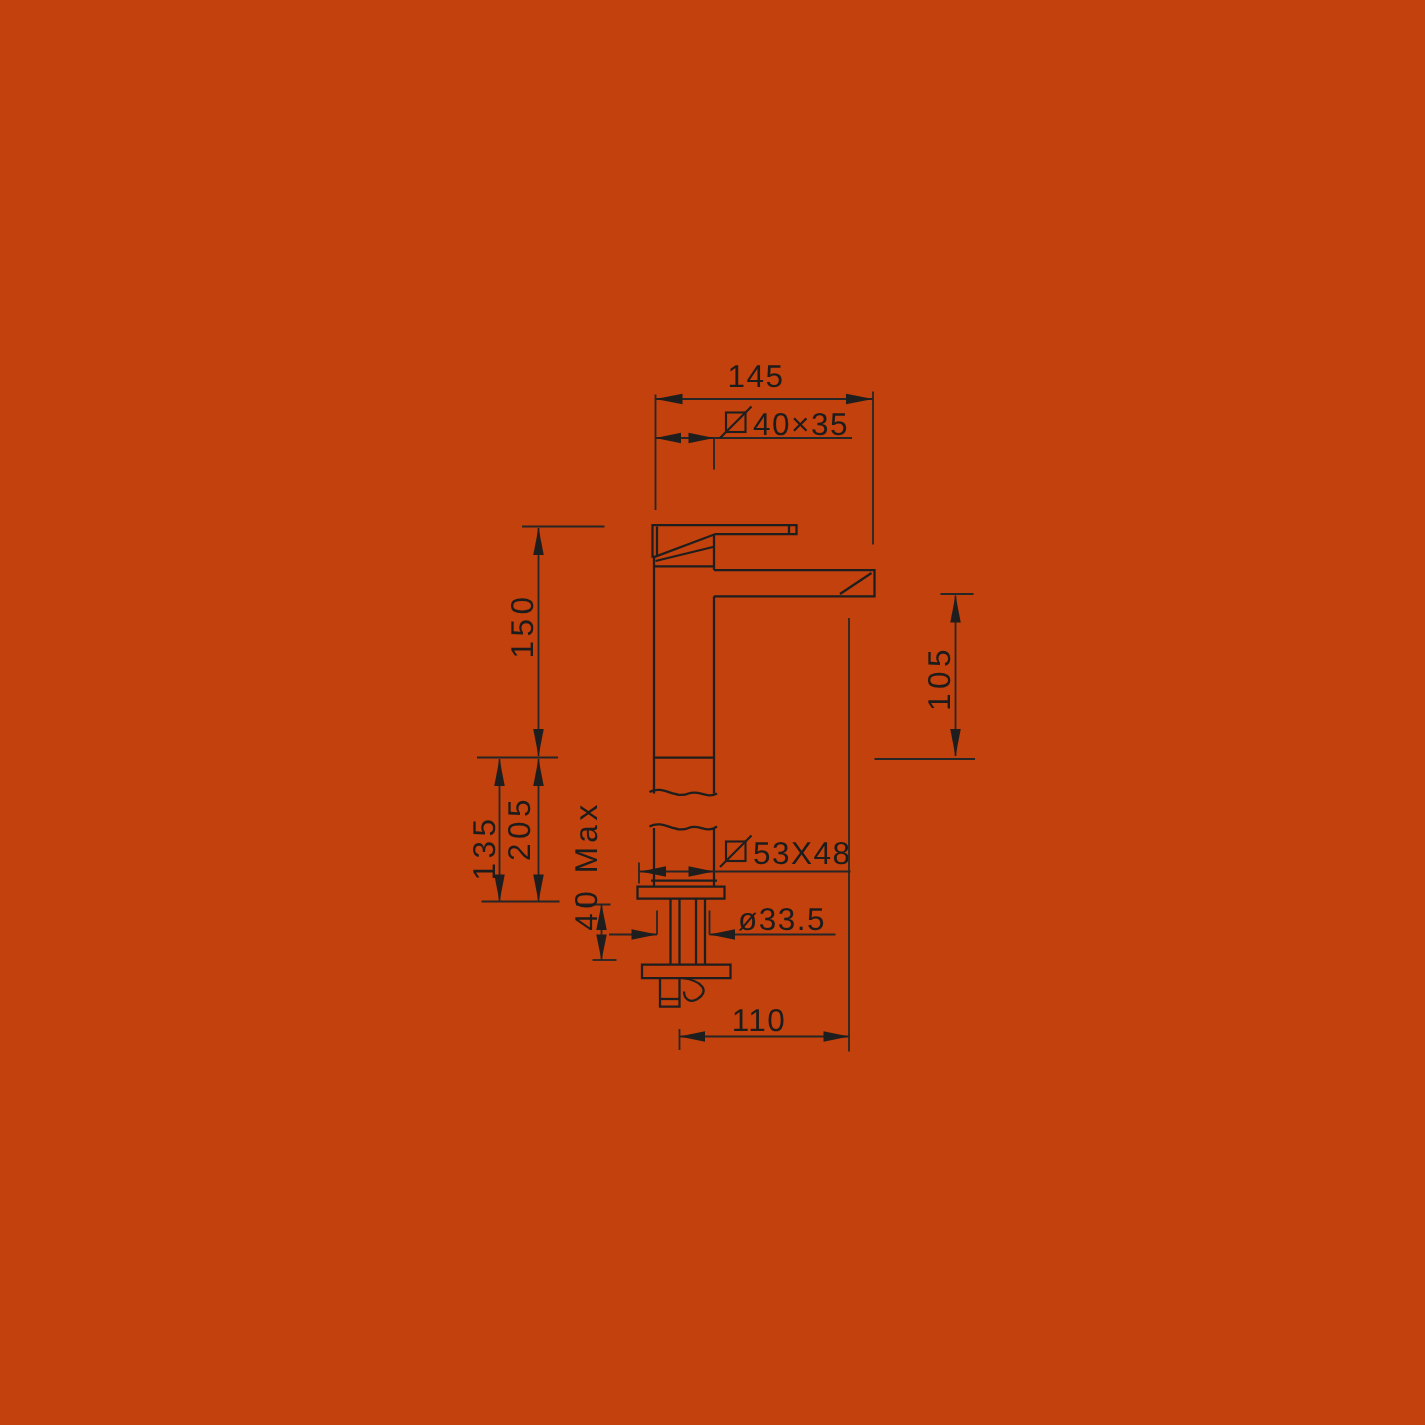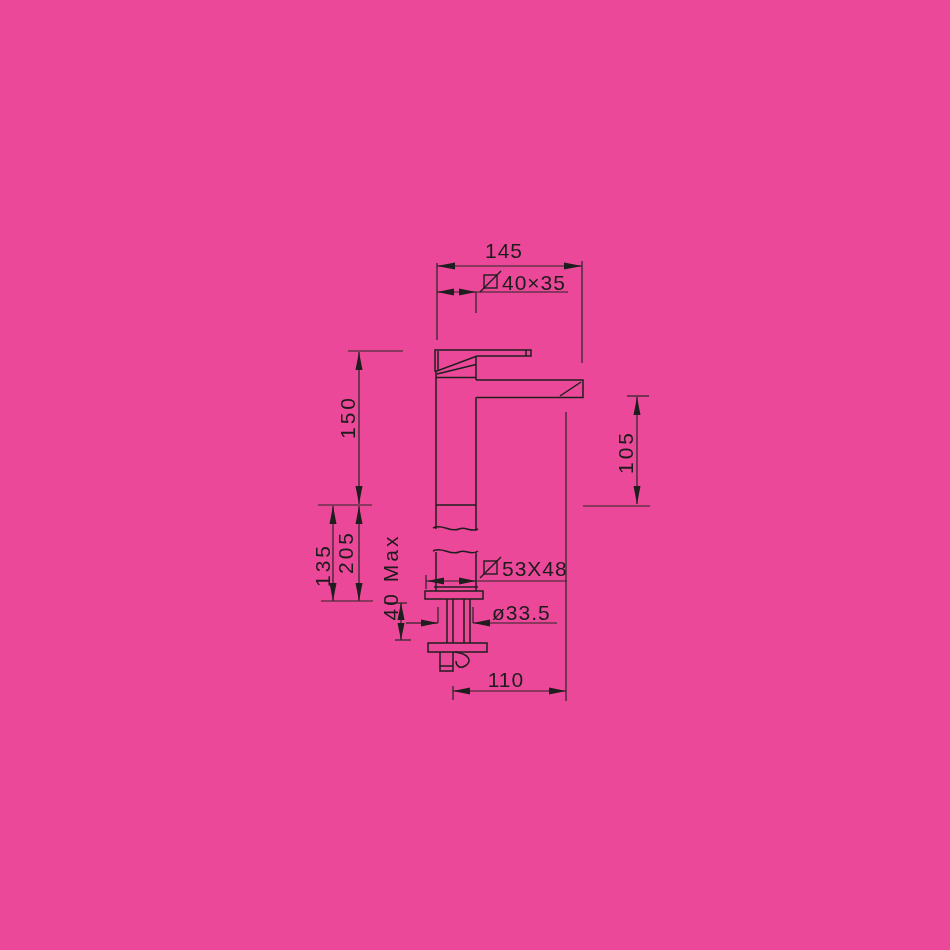--- a/index.html
+++ b/index.html
@@ -1,16 +1,16 @@
 <!DOCTYPE html>
 <html><head>
 <meta charset="utf-8">
 <style>
   html,body{margin:0;padding:0;background:#ffffff;}
-  .canvas{position:relative;width:950px;height:950px;background:#ec4899;overflow:hidden;}
+  .canvas{position:relative;width:950px;height:950px;background:#c2410c;overflow:hidden;}
   svg{position:absolute;left:0;top:0;}
   .obj{stroke:#1e1e1e;stroke-width:1.5;fill:none;stroke-linejoin:miter;stroke-linecap:butt;}
   .dim{stroke:#262626;stroke-width:1.2;fill:none;stroke-linecap:butt;}
   .arr{fill:#1e1e1e;stroke:none;}
   .sym{stroke:#1e1e1e;stroke-width:1.4;fill:none;}
   text{fill:#1c1c1c;font-family:"Liberation Sans","DejaVu Sans",sans-serif;font-size:21px;}
   .rot{letter-spacing:3px;}
   .hz{letter-spacing:1px;}
 </style>
 </head>

